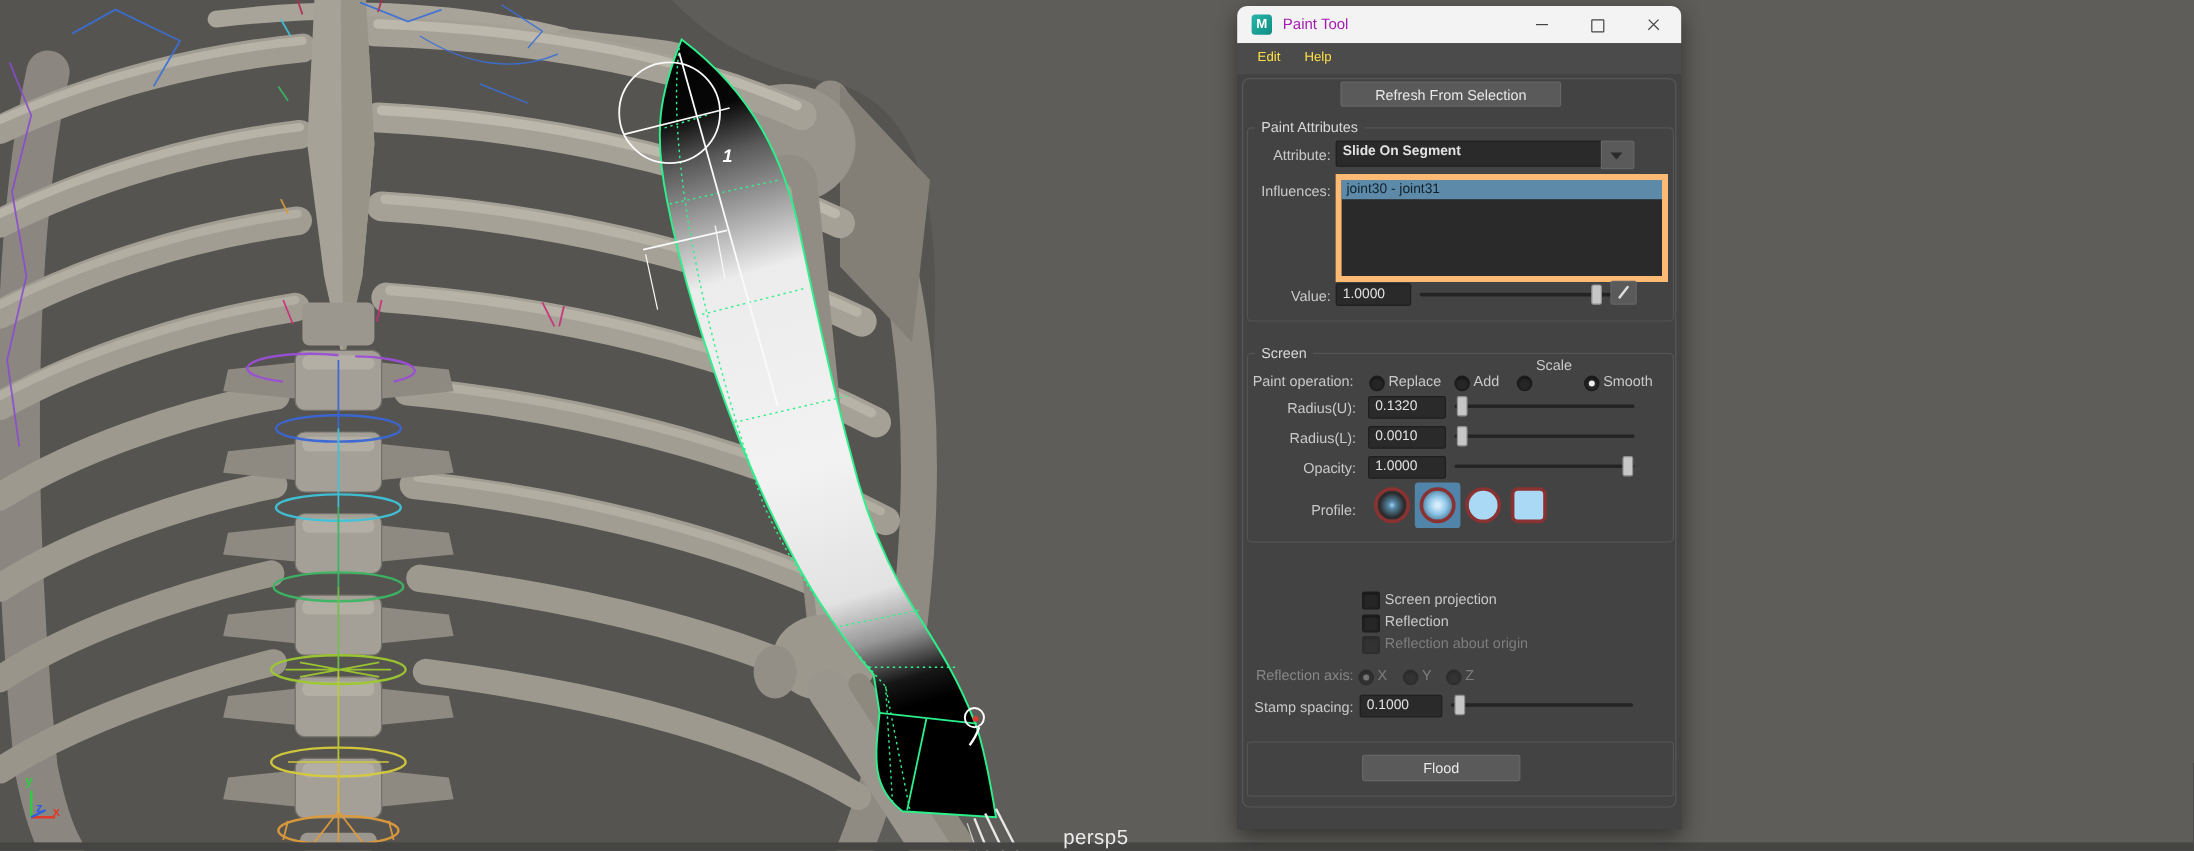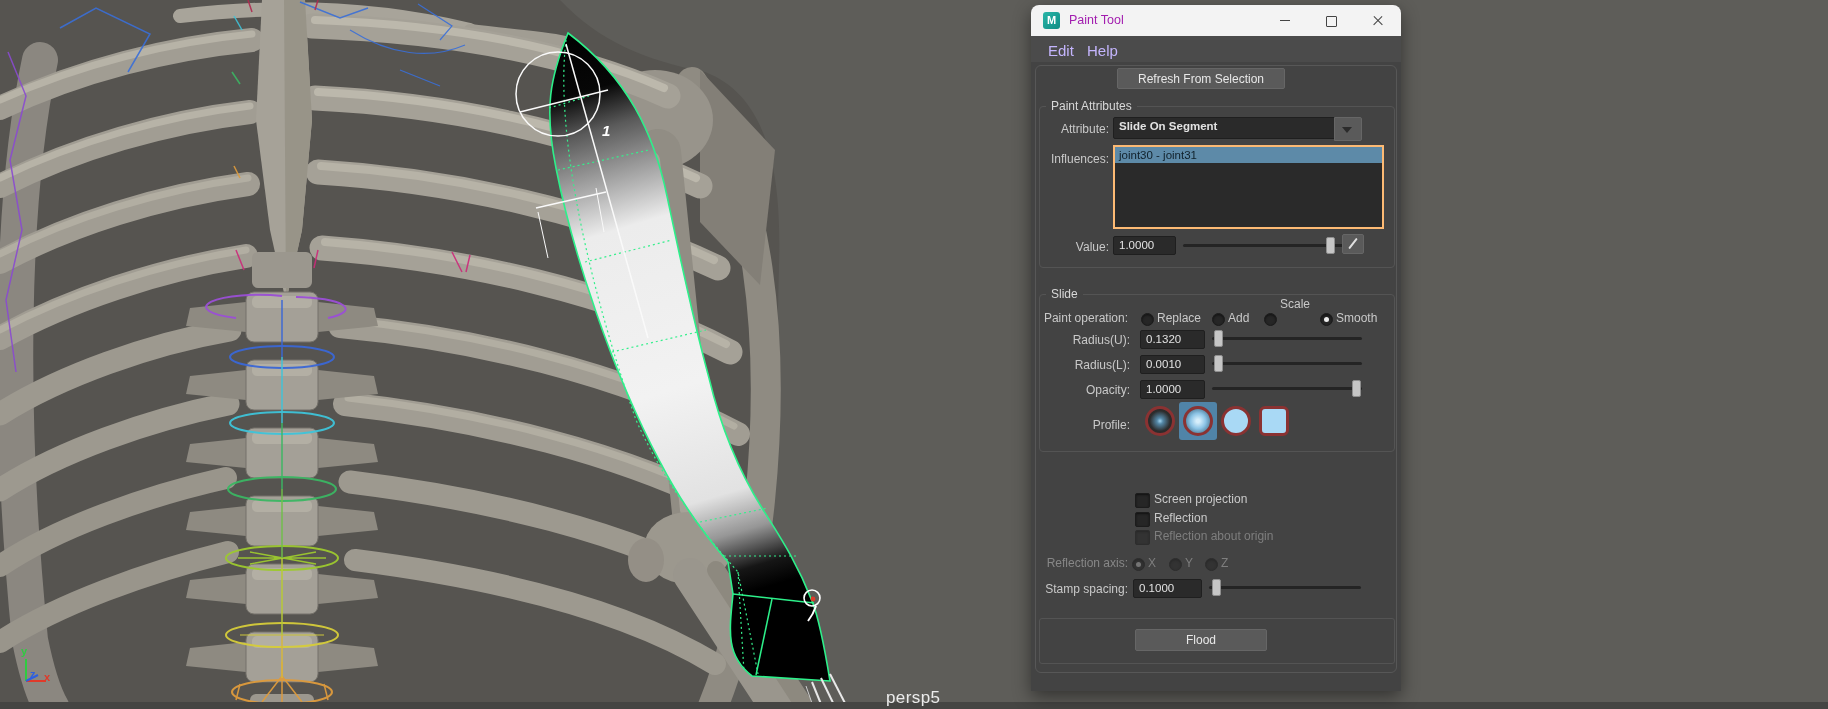--- a/index.html
+++ b/index.html
@@ -18,35 +18,35 @@
   .app-icon{position:absolute;left:12px;top:7px;width:17px;height:17px;border-radius:3px;
             background:linear-gradient(135deg,#29b5a8,#0f8d84);color:#fff;font-size:11px;font-weight:bold;
             text-align:center;line-height:17px;}
   .title-text{position:absolute;left:38px;top:8px;font-size:12.5px;color:#a21caf;}
   .winbtn{position:absolute;top:0;width:42px;height:31px;}
   .winbtn .bar{position:absolute;left:16px;top:15px;width:10px;height:1.4px;background:#444;}
   .winbtn .box{position:absolute;left:16px;top:11px;width:9px;height:9px;border:1.3px solid #444;border-radius:1px;}
   .winbtn .x1,.winbtn .x2{position:absolute;left:15px;top:15px;width:12px;height:1.4px;background:#444;}
   .winbtn .x1{transform:rotate(45deg);} .winbtn .x2{transform:rotate(-45deg);}
   .menubar{position:absolute;left:0;top:31px;width:370px;height:26px;background:#4b4b4b;}
-  .menu-item{position:absolute;top:6px;font-size:15px;color:#c4b5fd;}
+  .menu-item{position:absolute;top:6px;font-size:11px;color:#fde047;}
   .content{position:absolute;left:0;top:57px;width:370px;height:629px;background:#434343;}
   .outer-frame{position:absolute;left:4px;top:3px;width:360px;height:606px;
                border:1px solid #575757;border-radius:6px;}
   
   .btn{position:absolute;background:#5a5a5a;border:1px solid #666;border-radius:2px;
        color:#e8e8e8;font-size:12px;text-align:center;}
   .group{position:absolute;border:1px solid #545454;border-radius:4px;}
   .group-title{position:absolute;top:-8px;left:6px;background:#434343;padding:0 5px;
                font-size:12px;color:#d8d8d8;white-space:nowrap;}
   .lbl{position:absolute;font-size:12px;color:#c9c9c9;text-align:right;white-space:nowrap;}
   .lbl.dis{color:#878787;}
   .field{position:absolute;background:#2a2a2a;border:1px solid #1f1f1f;border-radius:2px;
          color:#e2e2e2;font-size:11.5px;line-height:17px;padding-left:5px;}
-  .listbox{position:absolute;background:#2a2a2a;border:2px solid #fdba74;}
+  .listbox{position:absolute;background:#2a2a2a;border:5px solid #fdba74;}
   .list-item{height:16px;font-size:11.5px;line-height:16px;padding-left:4px;}
   .list-item.sel{background:#5d8aa8;color:#10212b;}
   .slider{position:absolute;height:16px;}
   .slider .track{position:absolute;left:0;right:0;top:7px;height:3px;background:#242424;border-radius:2px;}
   .slider .handle{position:absolute;top:0;width:7px;height:15px;background:#c6c6c6;border-radius:2px;border:1px solid #8f8f8f;}
   .radio{position:absolute;width:11px;height:11px;border-radius:50%;background:#262626;border:1px solid #1b1b1b;box-shadow:inset 0 1px 2px #111;}
   .radio.sel::after{content:"";position:absolute;left:3px;top:3px;width:5px;height:5px;border-radius:50%;background:#ececec;}
   .radio.dis{opacity:.55;}
   .radio.dis.sel::after{background:#9c9c9c;}
   .rlabel{position:absolute;font-size:12px;color:#c9c9c9;white-space:nowrap;}
@@ -292,21 +292,21 @@
   </div>
 
   <div class="menubar">
     <span class="menu-item" style="left:17px;">Edit</span>
     <span class="menu-item" style="left:56px;">Help</span>
   </div>
 
   <div class="content">
     <div class="outer-frame"></div>
 
-    <button class="btn" style="left:86px;top:6px;width:168px;height:21px;">Refresh From Selection</button>
+    <button class="btn" style="left:86px;top:6px;width:184px;height:21px;">Refresh From Selection</button>
 
     <div class="group" style="left:8px;top:44px;width:354px;height:160px;">
       <span class="group-title">Paint Attributes</span>
     </div>
     <span class="lbl" style="left:0;top:60px;width:78px;">Attribute:</span>
     <div class="field" style="left:82px;top:55px;width:217px;height:20px;font-weight:bold;">Slide On Segment</div>
     <div class="dd-arrow-btn" style="left:303px;top:55px;width:26px;height:22px;">
       <span></span>
     </div>
     <span class="lbl" style="left:0;top:90px;width:78px;">Influences:</span>
@@ -317,21 +317,21 @@
     <div class="field" style="left:82px;top:174px;width:56px;height:17px;">1.0000</div>
     <div class="slider" style="left:152px;top:175px;width:177px;">
       <div class="track"></div>
         <div class="handle" style="left:143px;"></div>
     </div>
     <div class="pen-btn" style="left:311px;top:172px;width:20px;height:18px;">
       <span></span>
     </div>
 
     <div class="group" style="left:8px;top:232px;width:354px;height:156px;">
-      <span class="group-title">Slide</span>
+      <span class="group-title">Screen</span>
     </div>
     <span class="lbl" style="left:0;top:249px;width:97px;">Paint operation:</span>
     <span class="radio" style="left:110px;top:251px;"></span>
     <span class="rlabel" style="left:126px;top:249px;">Replace</span>
     <span class="radio" style="left:181px;top:251px;"></span>
     <span class="rlabel" style="left:197px;top:249px;">Add</span>
     <span class="radio" style="left:233px;top:251px;"></span>
     <span class="rlabel" style="left:249px;top:235px;">Scale</span>
     <span class="radio sel" style="left:289px;top:251px;"></span>
     <span class="rlabel" style="left:305px;top:249px;">Smooth</span>

